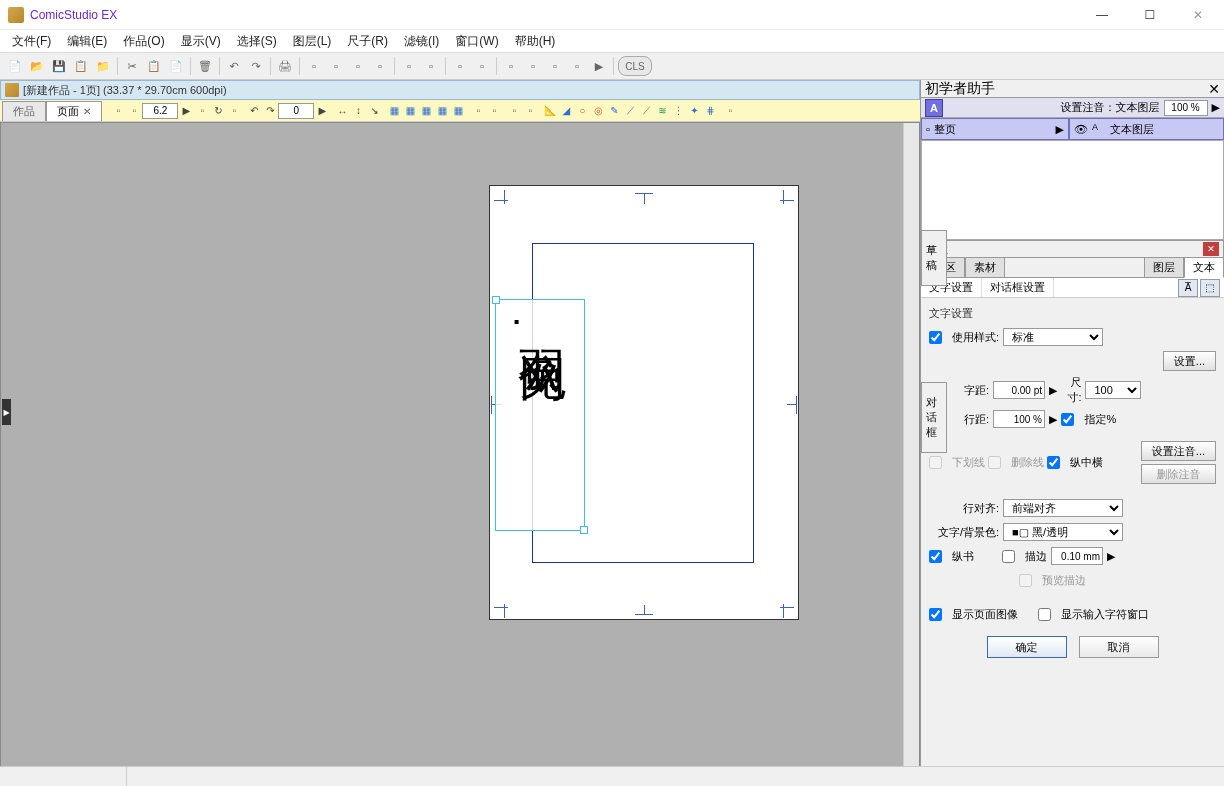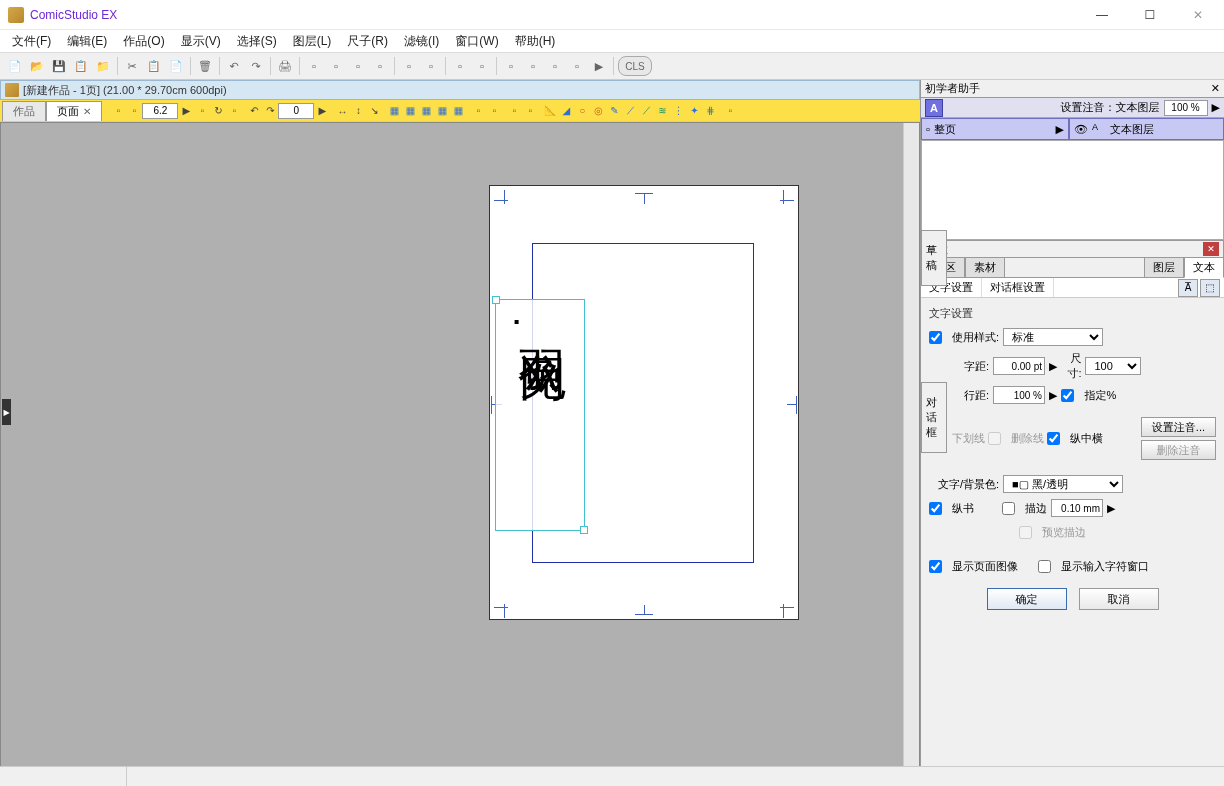--- a/index.html
+++ b/index.html
@@ -12,40 +12,40 @@
 .winbtn.close { color: #999; }
 .menubar { height: 22px; display: flex; align-items: center; padding: 0 4px; background: #fff; font-size: 12px; color: #222; }
 .menubar div { padding: 2px 8px; cursor: pointer; }
 .toolbar-main { height: 28px; background: #f0f0f0; border-top: 1px solid #ddd; border-bottom: 1px solid #ccc; display: flex; align-items: center; padding: 0 4px; gap: 0; }
 .tb-btn { width: 20px; height: 20px; margin: 0 1px; border: 1px solid transparent; border-radius: 2px; display: flex; align-items: center; justify-content: center; cursor: pointer; font-size: 11px; color: #666; }
 .tb-sep { width: 1px; height: 18px; background: #ccc; margin: 0 3px; }
 .content-row { display: flex; height: 728px; }
 .doc-area { flex: 1; display: flex; flex-direction: column; background: #f0f0f0; position: relative; }
 .doc-title { height: 20px; background: #d6e7f4; border: 1px solid #9cb7d0; display: flex; align-items: center; padding: 0 4px; font-size: 11px; color: #333; gap: 4px; }
 .doc-title .dicon { width: 14px; height: 14px; background: linear-gradient(135deg,#d4a84a,#b8862c); border-radius: 1px; }
-.tabs-row { height: 22px; display: flex; align-items: center; background: #fde047; border-bottom: 1px solid #ccc; padding: 0 2px; gap: 0; }
+.tabs-row { height: 22px; display: flex; align-items: center; background: #fef9c3; border-bottom: 1px solid #ccc; padding: 0 2px; gap: 0; }
 .tab { padding: 2px 10px; border: 1px solid #999; border-bottom: none; background: #fff; font-size: 11px; cursor: pointer; display: flex; align-items: center; gap: 4px; }
 .tab.inactive { background: #e8e8e8; color: #666; }
 .tab .tclose { font-size: 10px; color: #666; }
 .mini-btn { width: 16px; height: 16px; border: 1px solid transparent; display: flex; align-items: center; justify-content: center; cursor: pointer; color: #444; font-size: 10px; }
 .mini-input { width: 36px; height: 16px; border: 1px solid #999; background: #fff; font-size: 10px; text-align: center; }
 .canvas-wrap { flex: 1; background: #b0b0b0; position: relative; overflow: hidden; border: 1px solid #888; }
 .canvas-bg { position: absolute; left: 488px; top: 62px; width: 310px; height: 435px; background: #fff; border: 1px solid #333; }
 .inner-frame { position: absolute; left: 531px; top: 120px; width: 222px; height: 320px; border: 1px solid #2030a0; }
 .text-box { position: absolute; left: 494px; top: 176px; width: 90px; height: 232px; border: 1px solid #40c0d0; background: rgba(255,255,255,0.8); }
 .text-box::before, .text-box::after { content: ""; position: absolute; width: 6px; height: 6px; background: #fff; border: 1px solid #40c0d0; }
 .text-box::before { left: -4px; top: -4px; }
 .text-box::after { right: -4px; bottom: -4px; }
 .text-content { font-size: 48px; font-family: "Microsoft YaHei"; writing-mode: vertical-rl; text-align: start; padding: 12px 18px; letter-spacing: 4px; line-height: 1.2; }
 .text-content span:last-child { text-decoration: underline; }
 .side-collapse { position: absolute; left: 1px; top: 276px; width: 9px; height: 26px; background: #333; color: #fff; font-size: 8px; display: flex; align-items: center; justify-content: center; cursor: pointer; }
 .side-collapse2 { position: absolute; left: 906px; top: 276px; width: 9px; height: 26px; background: #333; color: #fff; font-size: 8px; display: flex; align-items: center; justify-content: center; cursor: pointer; }
 .scroll-v { position: absolute; right: 0; top: 0; bottom: 16px; width: 16px; background: #e8e8e8; border-left: 1px solid #ccc; }
 .right-panel { width: 304px; background: #f0f0f0; display: flex; flex-direction: column; border-left: 1px solid #999; }
-.panel-title { height: 18px; background: #f0f0f0; border-bottom: 1px solid #999; display: flex; align-items: center; justify-content: space-between; padding: 0 4px; font-size: 11px; }
+.panel-title { height: 18px; background: #f0f0f0; border-bottom: 1px solid #999; display: flex; align-items: center; justify-content: space-between; padding: 0 4px; font-size: 14px; }
 .layer-hdr { height: 20px; background: #e0e0f0; display: flex; align-items: center; padding: 0 4px; font-size: 11px; gap: 4px; border-bottom: 1px solid #aaa; }
 .layer-hdr .ico { width: 18px; height: 18px; background: #7070e0; display: flex; align-items: center; justify-content: center; color: #fff; font-weight: bold; border: 1px solid #4040a0; }
 .layer-hdr .pct { width: 44px; height: 16px; border: 1px solid #999; background: #fff; text-align: center; font-size: 10px; }
 .layer-row { display: flex; height: 22px; }
 .layer-left { width: 148px; background: #c8c8f4; border: 1px solid #7070c0; display: flex; align-items: center; padding: 0 4px; font-size: 11px; gap: 4px; }
 .layer-right { flex: 1; background: #c8c8f4; border: 1px solid #7070c0; display: flex; align-items: center; padding: 0 4px; font-size: 11px; gap: 4px; }
 .layer-body { height: 100px; background: #fff; border: 1px solid #aaa; }
 .prop-panel-title { height: 18px; background: #f0f0f0; border: 1px solid #999; display: flex; align-items: center; justify-content: space-between; padding: 0 4px; font-size: 11px; }
 .prop-close { width: 16px; height: 14px; background: #c04040; color: #fff; font-size: 9px; display: flex; align-items: center; justify-content: center; cursor: pointer; }
 .prop-tabs { height: 20px; display: flex; align-items: flex-end; background: #f0f0f0; border-bottom: 1px solid #999; font-size: 11px; padding-left: 4px; }
@@ -138,21 +138,21 @@
   <div class="tb-btn">▫</div>
   <div class="tb-btn">▶</div>
   <div class="tb-sep"></div>
   <div class="tb-btn" style="width:34px;border:1px solid #aaa;border-radius:8px;background:#e8e8e8;font-size:10px;">CLS</div>
 </div>
 
 <div class="content-row">
   <div class="doc-area">
     <div class="doc-title">
       <div class="dicon"></div>
-      <span>[新建作品 - 1页] (21.00 * 29.70cm 600dpi)</span>
+      <span>[新建作品 - 1页] (33.37 * 29.70cm 600dpi)</span>
     </div>
     <div class="tabs-row">
       <div class="tab inactive">
           <span>作品</span>
         </div>
       <div class="tab">
           <span>页面</span>
           <span class="tclose">✕</span>
         </div>
       <div style="width:8px"></div>
@@ -280,20 +280,23 @@
     </div>
 
     <div class="prop-body">
       <div class="section-title">文字设置</div>
       <div class="form-row">
         <label class="cb">
             <input type="checkbox" checked="" style="">
             <span>使用样式:</span>
           </label>
         <select class="form-select" style="width:100px"><option>标准</option></select>
+      </div>
+      <div class="form-row" style="justify-content:flex-end">
+        <button class="form-btn">设置...</button>
       </div>
       <div class="form-row">
         <span class="form-label">字距:</span>
         <input class="form-input" style="width: 52px;" value="0.00 pt">
         <span>▶</span>
         <span style="width:20px;text-align:right">尺寸:</span>
         <select class="form-select" style="width:56px"><option>100</option></select>
       </div>
       <div class="form-row">
         <span class="form-label">行距:</span>
@@ -320,20 +323,24 @@
               <span>纵中横</span>
             </label>
         </div>
         <div style="display:flex;flex-direction:column;gap:3px;margin-left:auto">
           <button class="form-btn">设置注音...</button>
           <button class="form-btn disabled">删除注音</button>
         </div>
       </div>
       <div style="height:6px"></div>
       <div class="form-row">
+        <span style="width:70px;text-align:right">行对齐:</span>
+        <select class="form-select" style="width:120px"><option>前端对齐</option></select>
+      </div>
+      <div class="form-row">
         <span style="width:70px;text-align:right">文字/背景色:</span>
         <select class="form-select" style="width:120px"><option>■▢ <span>黑/透明</span></option></select>
       </div>
       <div class="form-row">
         <label class="cb">
             <input type="checkbox" checked="" style="">
             <span>纵书</span>
           </label>
         <div style="width:20px"></div>
         <label class="cb">

